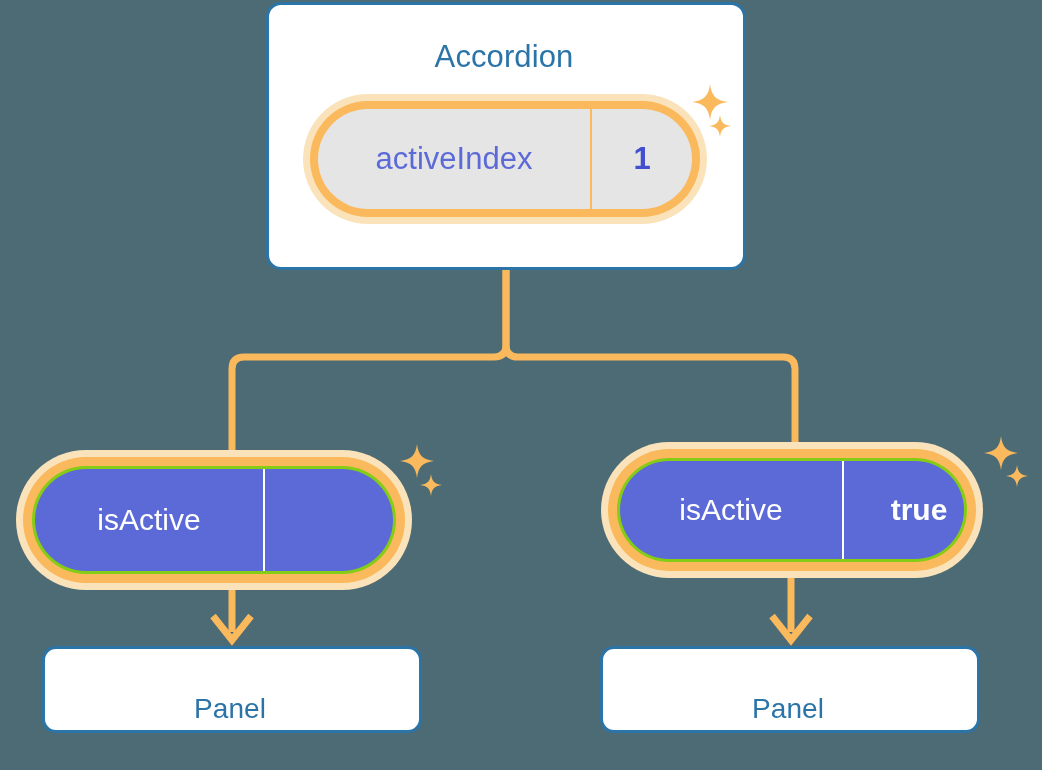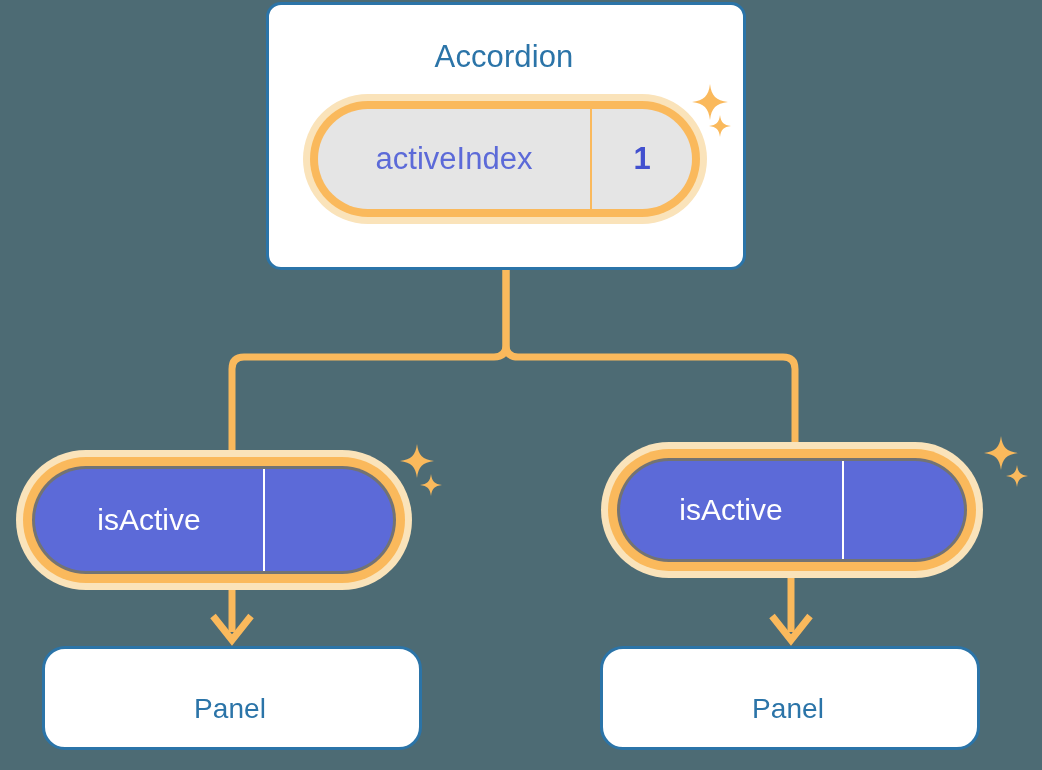--- a/index.html
+++ b/index.html
@@ -55,24 +55,24 @@
     letter-spacing: 0.1px;
     white-space: nowrap;
   }
   #accordion-card .card-title { top: 34px; }
 
   
   .panel-card {
     position: absolute;
     background: #ffffff;
     border: 3px solid #2b74a8;
-    border-radius: 23px;
+    border-radius: 14px;
     box-sizing: border-box;
     width: 380px;
-    height: 104px;
+    height: 87px;
   }
   #panel-left  { left: 42px;  top: 646px; }
   #panel-right { left: 600px; top: 646px; }
   .panel-card .card-title {
     top: 44px;
     font-size: 28px;
   }
 
   
   .pill-wrap {
@@ -148,21 +148,21 @@
   }
   #root-pill .pill-val {
     color: #4250cf;
     font-size: 31px;
     width: 100px;
   }
   #root-pill .pill-divider { background: #fab95c; }
 
   
   .pill-purple .pill-body {
-    background: #737373;
+    background: #84cc16;
     padding: 3px;
     box-sizing: border-box;
   }
   .pill-purple .pill-inner {
     display: flex;
     align-items: stretch;
     width: 100%;
     height: 100%;
     background: #5c6ad8;
     border-radius: 999px;
@@ -275,20 +275,21 @@
     </svg>
   </span>
 
   <div class="pill-wrap pill-purple" id="pill-right">
     <div class="pill-halo"></div>
     <div class="pill-ring"></div>
     <div class="pill-body">
       <div class="pill-inner">
         <div class="pill-cell pill-key">isActive</div>
         <div class="pill-divider"></div>
+        <div class="pill-cell pill-val">true</div>
       </div>
     </div>
   </div>
 
   <span class="sparkle" style="left:984px; top:436px;">
     <svg width="34" height="34" viewBox="0 0 24 24" aria-hidden="true">
       <path d="M12 0 C13 8 16 11 24 12 C16 13 13 16 12 24 C11 16 8 13 0 12 C8 11 11 8 12 0 Z" fill="#fab95c"></path>
     </svg>
   </span>
   <span class="sparkle" style="left:1006px; top:465px;">

